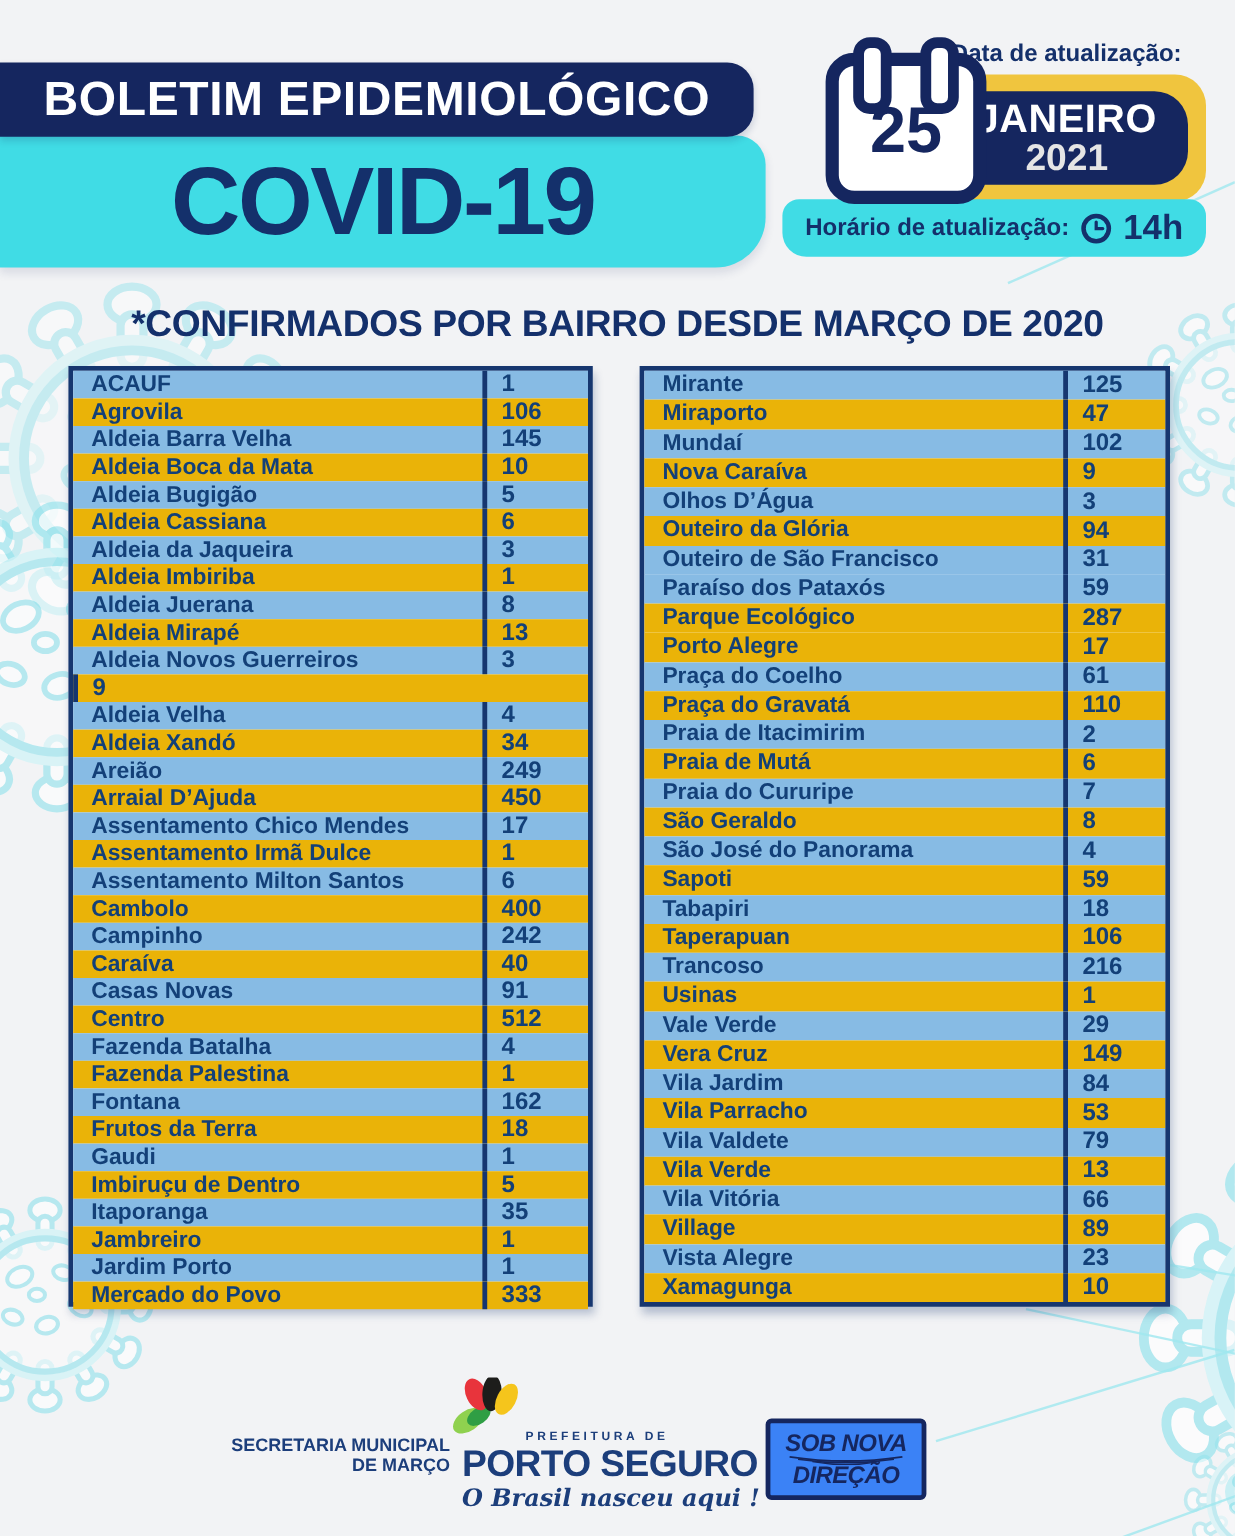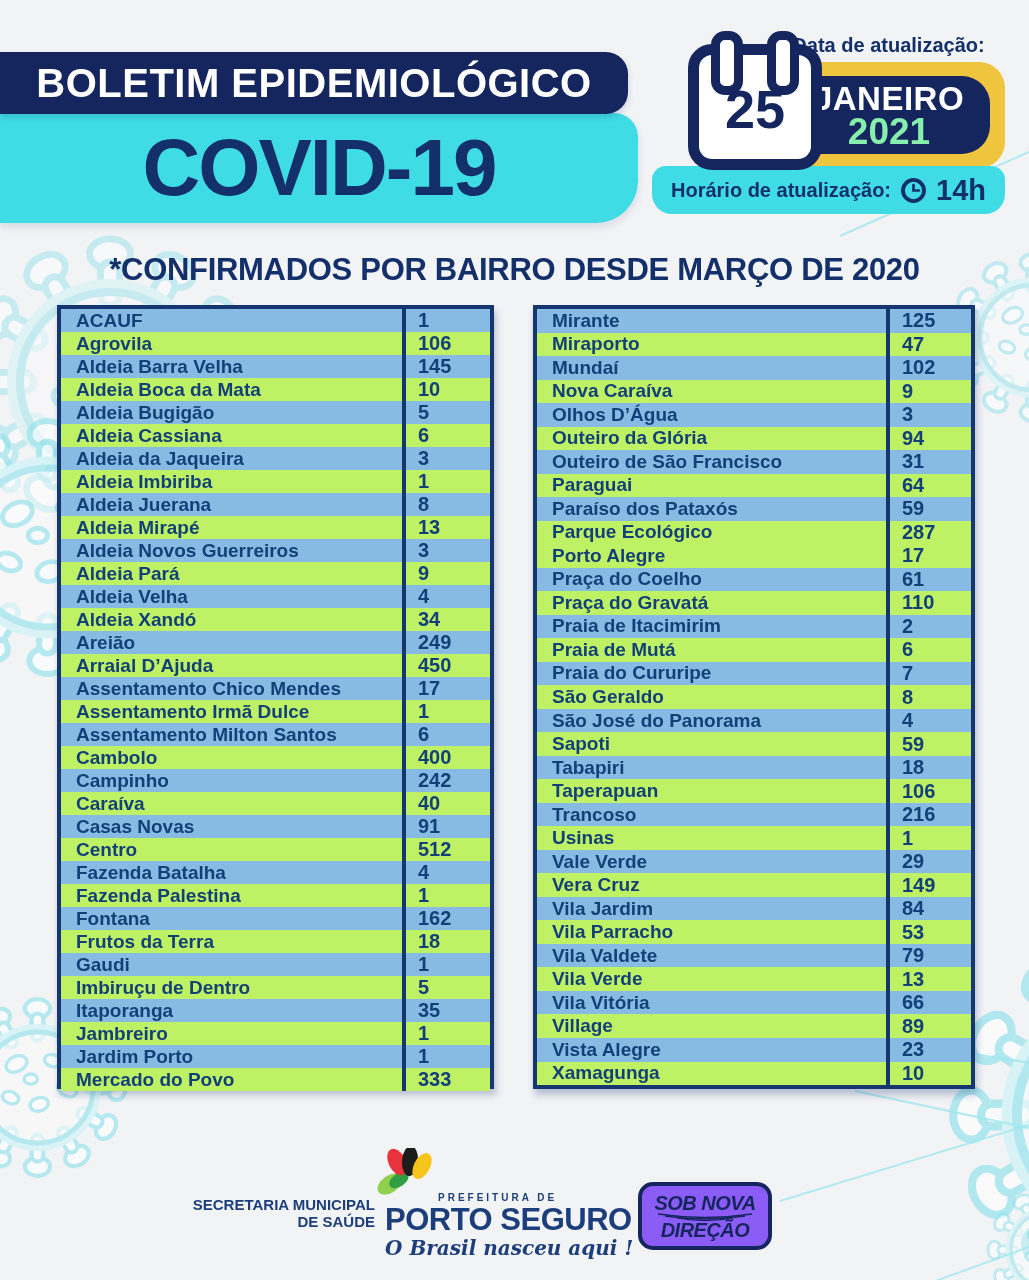--- a/index.html
+++ b/index.html
@@ -27,21 +27,21 @@
   }
   .banner-covid .t { color:#14306b; font-size:80px; font-weight:700; letter-spacing:-2px; white-space:nowrap; }
   .date-label { position:absolute; left:772px; top:34px; width:233px; z-index:2;
     text-align:center; font-size:20px; font-weight:900; color:#14306b; white-space:nowrap; }
   .yellow-box { position:absolute; left:772px; top:62px; width:233px; height:106px; z-index:1;
     background:#f0c53e; border-radius:26px; }
   .month-box { position:absolute; left:788px; top:76px; width:202px; height:78px; z-index:2;
     background:#15265f; border-radius:28px; display:flex; flex-direction:column;
     align-items:center; justify-content:center; }
   .month-box .month { color:#fff; font-size:33px; font-weight:900; line-height:34px; letter-spacing:.5px; }
-  .month-box .year  { color:#86efac; font-size:37px; font-weight:900; line-height:32px; }
+  .month-box .year  { color:#e5e5e5; font-size:31px; font-weight:900; line-height:32px; }
   .calendar { position:absolute; left:652px; top:44px; width:134px; height:126px; z-index:3;
     box-sizing:border-box; background:#fff; border:11px solid #15265f; border-radius:24px;
     display:flex; align-items:center; justify-content:center;margin-left:36px; }
   .calendar .day { font-size:54px; font-weight:900; color:#15265f; margin-top:4px; }
   .calendar .ring { position:absolute; top:-24px; width:14px; height:46px; box-sizing:content-box;
     border:9px solid #15265f; border-radius:14px; background:#fff; }
   .calendar .ring.r1 { left:12px; } .calendar .ring.r2 { right:12px; }
   .cyan-box { position:absolute; left:652px; top:166px; width:353px; height:48px; z-index:2;
     background:#40dce5; border-radius:14px 14px 20px 20px;
     display:flex; align-items:center; justify-content:center; gap:9px; }
@@ -51,40 +51,40 @@
   .section-title { position:absolute; left:0; top:252px; width:100%; z-index:1;
     text-align:center; font-size:31px; font-weight:900; color:#14306b; letter-spacing:-.3px; white-space:nowrap; }
   
   .table { position:absolute; top:305px; height:784px; z-index:1; box-sizing:border-box;
     background:#fff; border:4px solid #16366f; display:flex; flex-direction:column;
     box-shadow:2px 6px 7px rgba(22,54,111,.28); }
   .table.left  { left:57px;  width:437px; }
   .table.right { left:533px; width:442px; }
   .trow { flex:1; display:flex; align-items:stretch; }
   .trow.blue { background:#87bbe4; }
-  .trow.white { background:#bef264; }
+  .trow.white { background:#eab308; }
   .cell-name { flex:1; display:flex; align-items:center; padding-left:15px;
     font-size:19px; font-weight:bold; color:#134078; white-space:nowrap; }
   .cell-value { box-sizing:border-box; display:flex; align-items:center; padding-left:12px;
     border-left:4px solid #16366f; font-size:20px; font-weight:bold; color:#134078; }
   .table.left  .cell-value { width:88px; }
   .table.right .cell-value { width:85px; }
   
   .secretaria { position:absolute; right:654px; top:1196px; z-index:1; text-align:right;
     font-size:15px; font-weight:bold; line-height:17px; color:#1c3e7b; white-space:nowrap; }
   .logo { position:absolute; left:376px; top:1148px; z-index:1; }
   .prefeitura { position:absolute; left:438px; top:1192px; z-index:1;
     font-size:10px; font-weight:bold; letter-spacing:3px; color:#1c3e7b; white-space:nowrap; }
   .city { position:absolute; left:385px; top:1202px; z-index:1;
     font-size:31px; font-weight:900; letter-spacing:-.5px; color:#1c3e7b; white-space:nowrap; }
   .slogan { position:absolute; left:385px; top:1236px; width:240px; z-index:1; text-align:center;
     font-family:"DejaVu Serif", serif; font-style:italic; font-weight:bold;
     font-size:20px; color:#1c3e7b; white-space:nowrap; }
   .badge { position:absolute; left:638px; top:1182px; width:134px; height:68px; z-index:1;
-    box-sizing:border-box; background:#8b5cf6; border:4px solid #15265f; border-radius:15px;
+    box-sizing:border-box; background:#3b82f6; border:4px solid #15265f; border-radius:5px;
     display:flex; flex-direction:column; align-items:center; justify-content:center;
     color:#15265f; font-weight:900; font-style:italic; }
   .badge .b1, .badge .b2 { font-size:20px; line-height:20px; letter-spacing:-.5px; white-space:nowrap; }
   .badge svg { margin:-1px 0; }
 </style>
 </head>
 <body>
 
 <svg width="0" height="0" style="position:absolute" aria-hidden="true">
   <defs>
@@ -222,21 +222,20 @@
     <div class="cell-name">Aldeia Mirapé</div>
     <div class="cell-value">13</div>
   </div>
 
   <div class="trow blue">
     <div class="cell-name">Aldeia Novos Guerreiros</div>
     <div class="cell-value">3</div>
   </div>
 
   <div class="trow white">
-    <div class="cell-name">Aldeia Pará</div>
     <div class="cell-value">9</div>
   </div>
 
   <div class="trow blue">
     <div class="cell-name">Aldeia Velha</div>
     <div class="cell-value">4</div>
   </div>
 
   <div class="trow white">
     <div class="cell-name">Aldeia Xandó</div>
@@ -372,24 +371,20 @@
   <div class="trow white">
     <div class="cell-name">Outeiro da Glória</div>
     <div class="cell-value">94</div>
   </div>
 
   <div class="trow blue">
     <div class="cell-name">Outeiro de São Francisco</div>
     <div class="cell-value">31</div>
   </div>
 
-  <div class="trow white">
-    <div class="cell-name">Paraguai</div>
-    <div class="cell-value">64</div>
-  </div>
 
   <div class="trow blue">
     <div class="cell-name">Paraíso dos Pataxós</div>
     <div class="cell-value">59</div>
   </div>
 
   <div class="trow white">
     <div class="cell-name">Parque Ecológico</div>
     <div class="cell-value">287</div>
   </div>
@@ -506,21 +501,21 @@
   </div>
 
   <div class="trow white">
     <div class="cell-name">Xamagunga</div>
     <div class="cell-value">10</div>
   </div>
 </div>
 
 <div class="secretaria">
   <div>SECRETARIA MUNICIPAL</div>
-  <div>DE SAÚDE</div>
+  <div>DE MARÇO</div>
 </div>
 <svg class="logo" width="62" height="56" viewBox="0 0 62 56">
   <ellipse cx="14" cy="36" rx="14" ry="8.5" transform="rotate(-35 14 36)" fill="#8fd14f"></ellipse>
   <ellipse cx="23" cy="32" rx="11" ry="6.5" transform="rotate(-35 23 32)" fill="#2f9e44"></ellipse>
   <ellipse cx="21" cy="14" rx="8.5" ry="14" transform="rotate(-25 21 14)" fill="#e8343c"></ellipse>
   <ellipse cx="34" cy="13" rx="8" ry="15" transform="rotate(4 34 13)" fill="#1d1d1b"></ellipse>
   <ellipse cx="46" cy="18" rx="8" ry="14" transform="rotate(28 46 18)" fill="#f5c51c"></ellipse>
 </svg>
 <div class="prefeitura">PREFEITURA DE</div>
 <div class="city">PORTO SEGURO</div>

